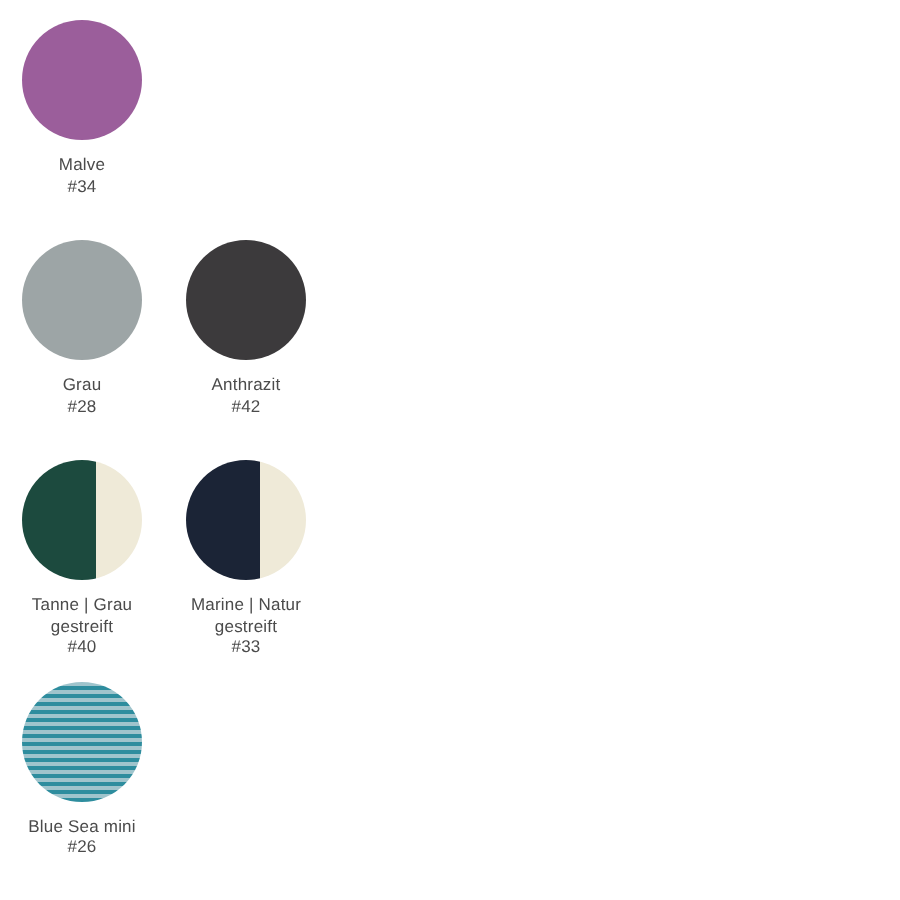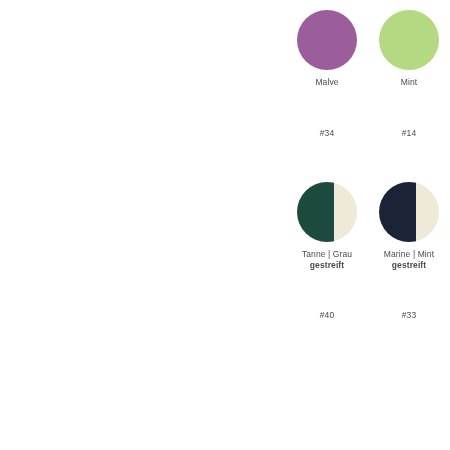--- a/index.html
+++ b/index.html
@@ -26,21 +26,21 @@
     top: 0;
     width: 450px;
     box-sizing: border-box;
     padding-top: 10px;
     display: flex;
     flex-direction: column;
     align-items: center;
   }
   .swatch-row {
     display: flex;
-    justify-content: flex-end;
+    justify-content: flex-start;
     align-items: flex-start;
     width: 100%;
   }
   .swatch-cell {
     width: 82px;
     display: flex;
     flex-direction: column;
     align-items: center;
   }
   .swatch-cell.spacer-cell {
@@ -82,26 +82,24 @@
     line-height: 10.5px;
     letter-spacing: 0.1px;
   }
   .caption-name {
     display: block;
     white-space: nowrap;
   }
   .caption-name2 {
     display: block;
     white-space: nowrap;
-    font-weight: bold;
   }
   .caption-code {
     display: block;
     white-space: nowrap;
-    margin-top: 40px;
   }
   .row-gap-a { height: 22px; }
   .row-gap-b { height: 22px; }
   .row-gap-c { height: 12px; }
 </style>
 </head>
 <body style="background: rgb(255, 255, 255);">
 
 <div id="swatch-board">
   <div class="swatch-grid">
@@ -109,33 +107,44 @@
     <div class="swatch-row">
       <div class="swatch-cell">
         <div class="swatch-disc">
           <div class="disc-solid" style="background: rgb(155, 94, 155);"></div>
         </div>
         <div class="swatch-caption">
           <span class="caption-name">Malve</span>
           <span class="caption-code">#34</span>
         </div>
       </div>
-      <div class="swatch-cell">
-        <div class="swatch-disc">
-          <div class="disc-solid" style="background: rgb(181, 216, 130);"></div>
-        </div>
-        <div class="swatch-caption">
-          <span class="caption-name">Mint</span>
-          <span class="caption-code">#14</span>
-        </div>
-      </div>
     </div>
 
     <div class="row-gap-a"></div>
 
+    <div class="swatch-row">
+      <div class="swatch-cell">
+        <div class="swatch-disc">
+          <div class="disc-solid" style="background: rgb(157, 165, 166);"></div>
+        </div>
+        <div class="swatch-caption">
+          <span class="caption-name">Grau</span>
+          <span class="caption-code">#28</span>
+        </div>
+      </div>
+      <div class="swatch-cell">
+        <div class="swatch-disc">
+          <div class="disc-solid" style="background: rgb(60, 58, 60);"></div>
+        </div>
+        <div class="swatch-caption">
+          <span class="caption-name">Anthrazit</span>
+          <span class="caption-code">#42</span>
+        </div>
+      </div>
+    </div>
 
     <div class="row-gap-b"></div>
 
     <div class="swatch-row">
       <div class="swatch-cell">
         <div class="swatch-disc">
           <div class="disc-split">
             <div class="split-left" style="background: rgb(28, 74, 62); width: 62%;"></div>
             <div class="split-right" style="background: rgb(239, 234, 216);"></div>
           </div>
@@ -147,24 +156,36 @@
         </div>
       </div>
       <div class="swatch-cell">
         <div class="swatch-disc">
           <div class="disc-split">
             <div class="split-left" style="background: rgb(27, 36, 54); width: 62%;"></div>
             <div class="split-right" style="background: rgb(239, 234, 216);"></div>
           </div>
         </div>
         <div class="swatch-caption">
-          <span class="caption-name">Marine | Mint</span>
+          <span class="caption-name">Marine | Natur</span>
           <span class="caption-name2">gestreift</span>
           <span class="caption-code">#33</span>
         </div>
       </div>
     </div>
 
     <div class="row-gap-c"></div>
 
+    <div class="swatch-row">
+      <div class="swatch-cell">
+        <div class="swatch-disc">
+          <div class="disc-stripes" style="background: repeating-linear-gradient(rgb(159, 196, 204) 0px, rgb(159, 196, 204) 2px, rgb(46, 141, 158) 2px, rgb(46, 141, 158) 4px);"></div>
+        </div>
+        <div class="swatch-caption">
+          <span class="caption-name">Blue Sea mini</span>
+          <span class="caption-code">#26</span>
+        </div>
+      </div>
+      <div class="swatch-cell spacer-cell"></div>
+    </div>
 
   </div>
 </div>
 
 </body></html>

